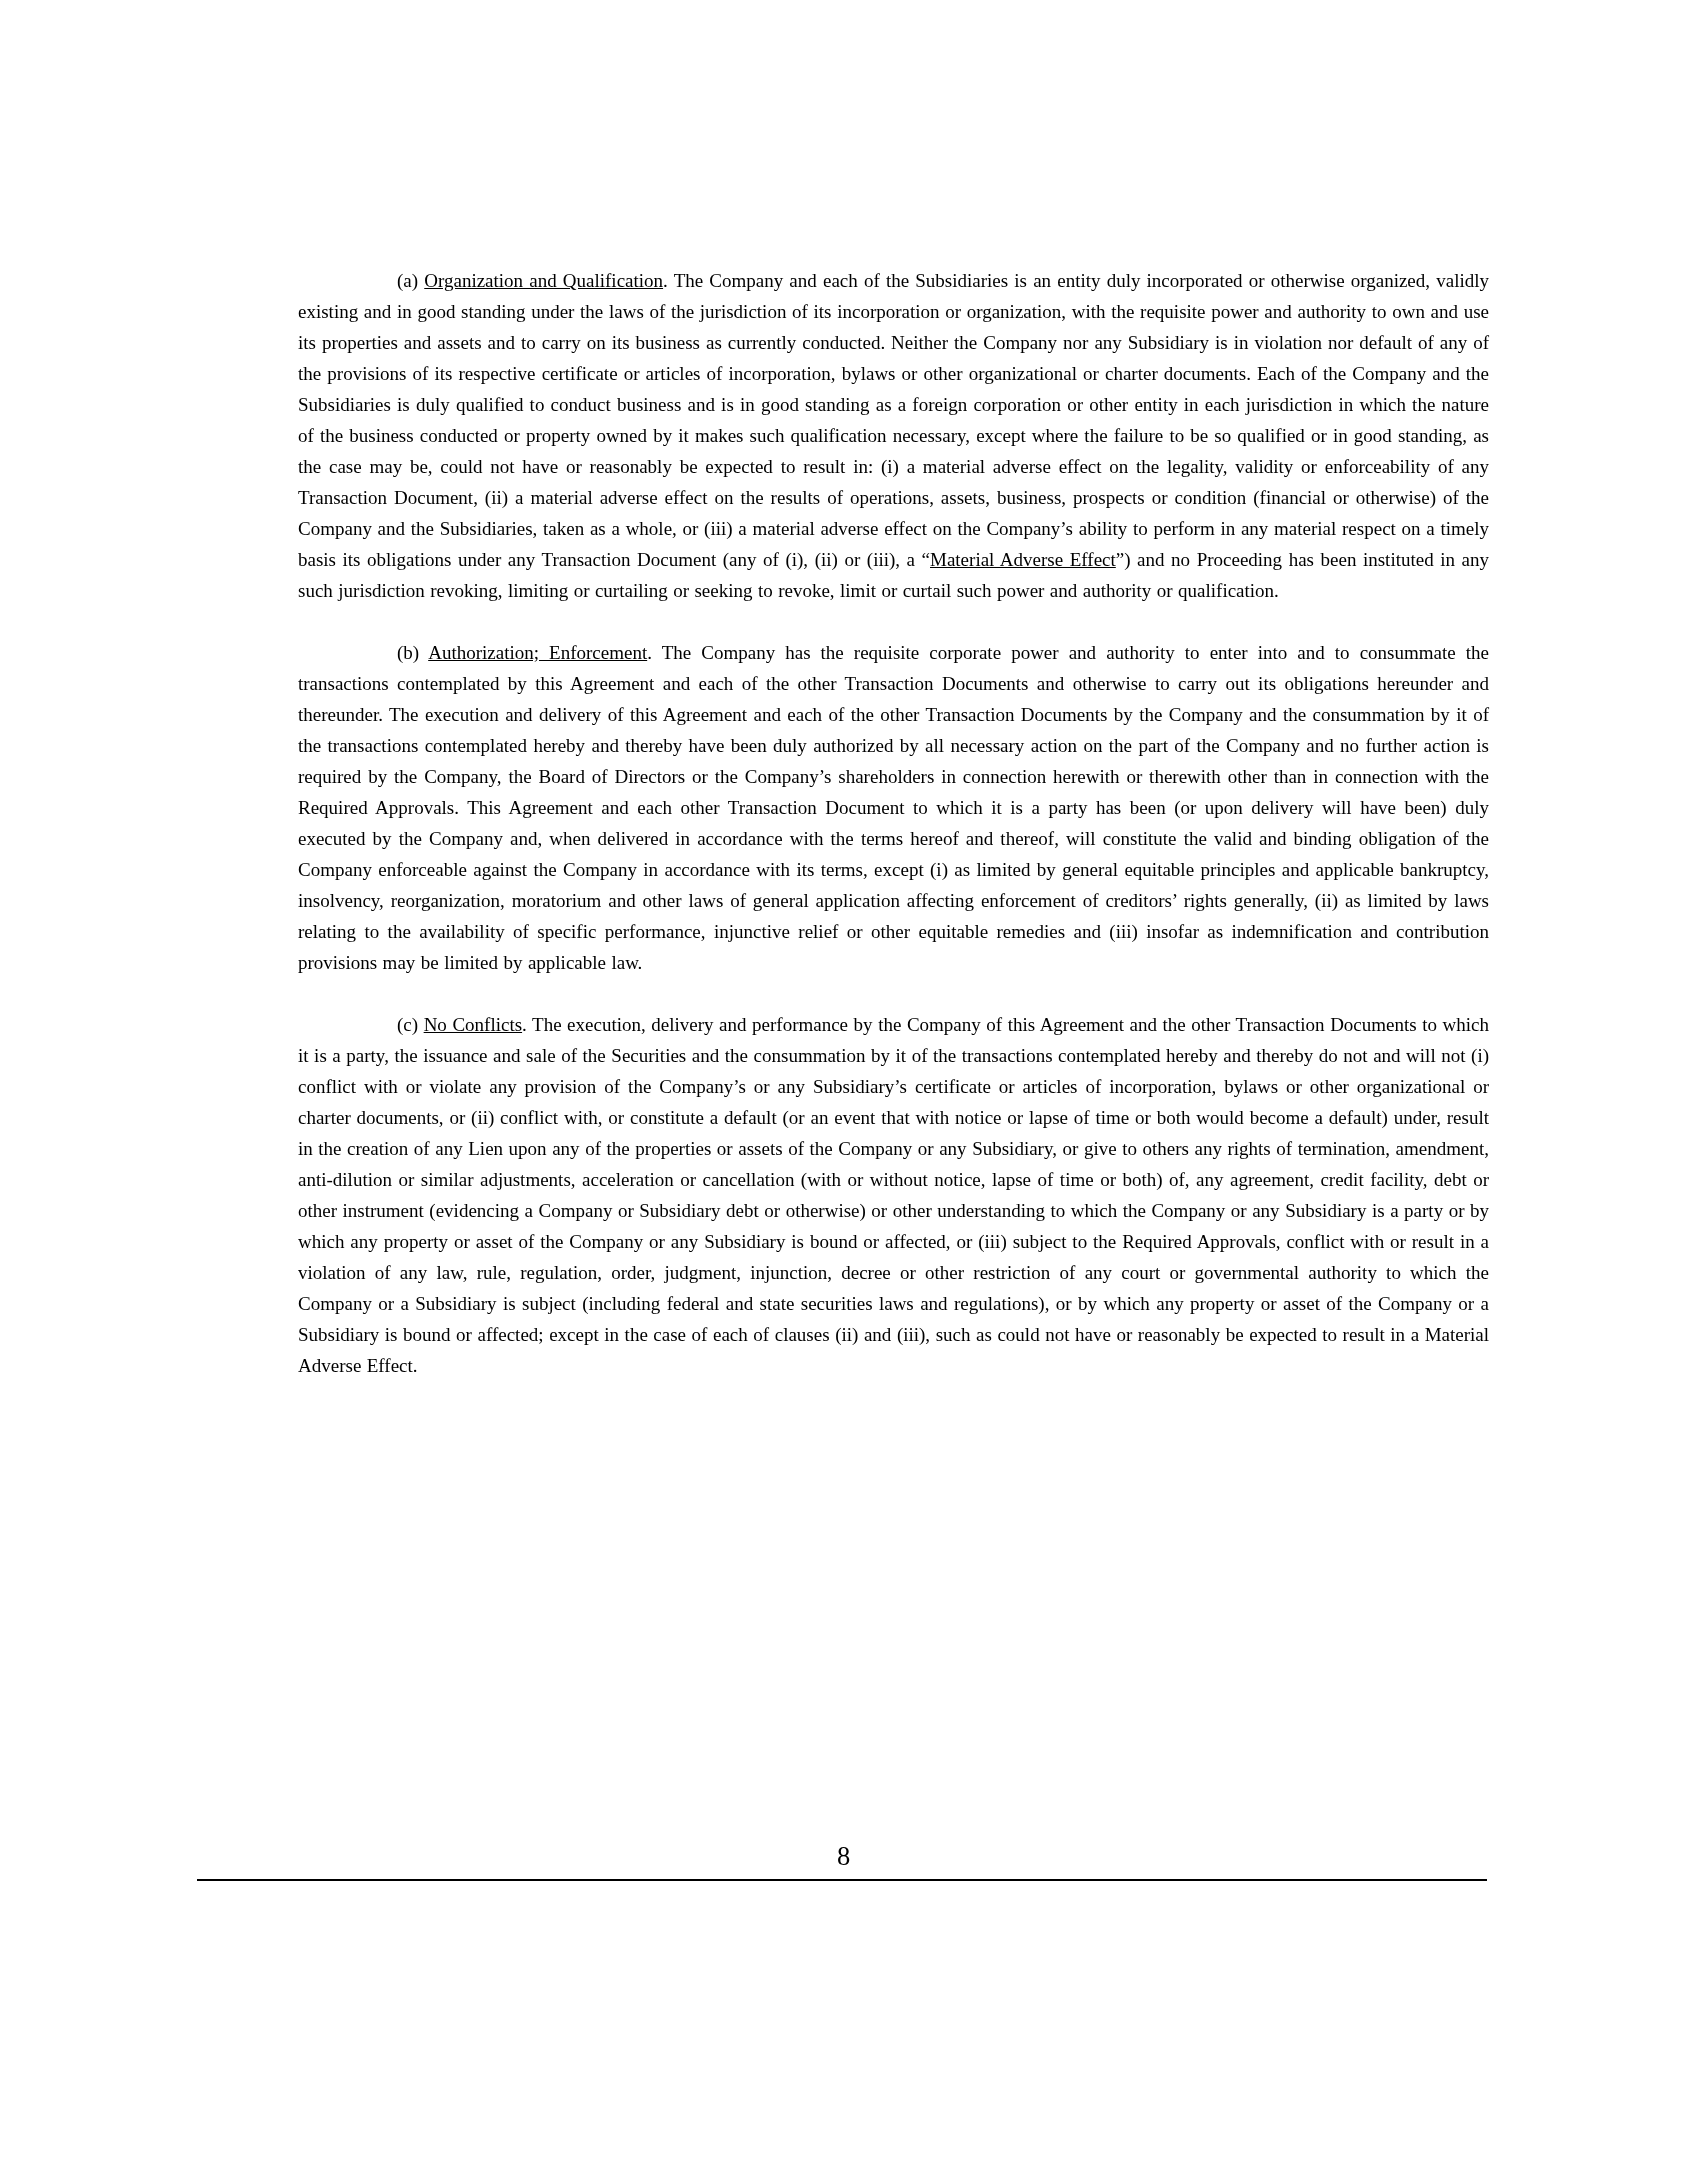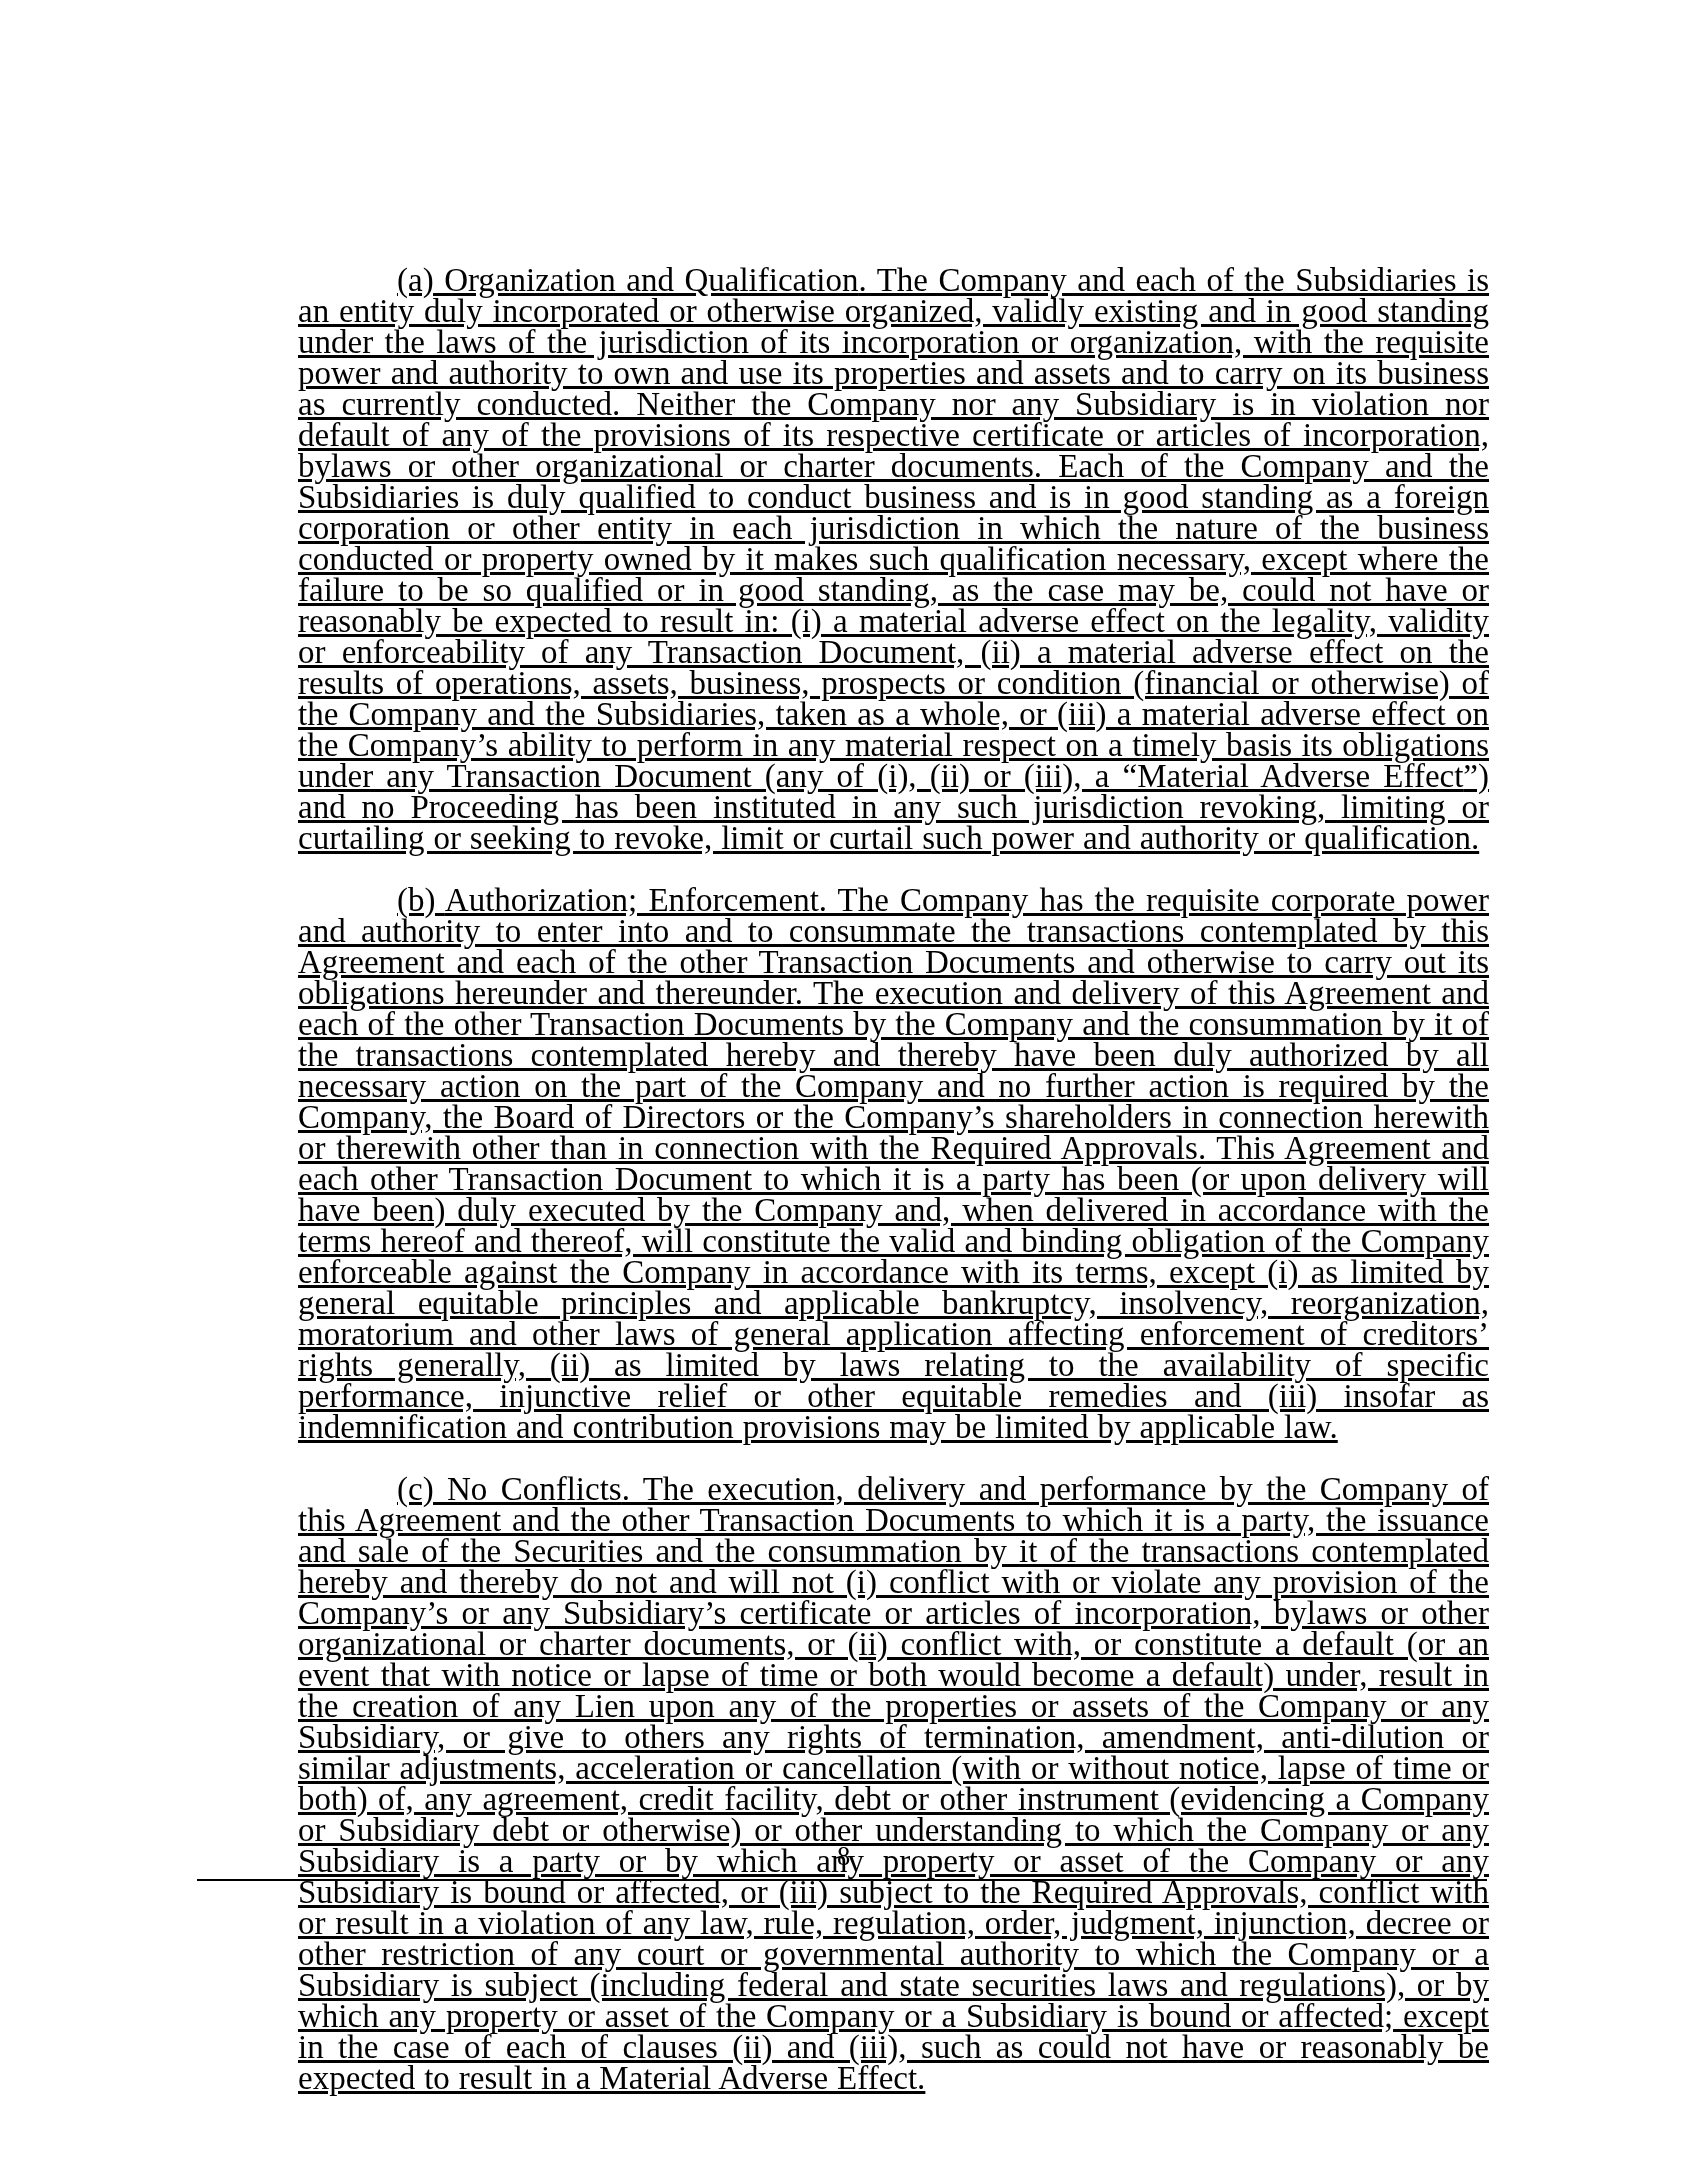--- a/index.html
+++ b/index.html
@@ -15,27 +15,26 @@
     position: relative;
     overflow: hidden;
   }
   .content {
     position: absolute;
     left: 298px;
     top: 265px;
     width: 1191px;
   }
   .para {
-    font-size: 33px;
+    font-size: 19px;
     line-height: 31px;
     text-align: justify;
     text-indent: 99px;
     margin: 0 0 31px 0;
     word-spacing: 0.7px;
-    text-decoration: underline;
   }
   .para span.u {
     text-decoration: underline;
   }
   .page-number {
     position: absolute;
     top: 1841px;
     left: 0;
     width: 1687px;
     text-align: center;

